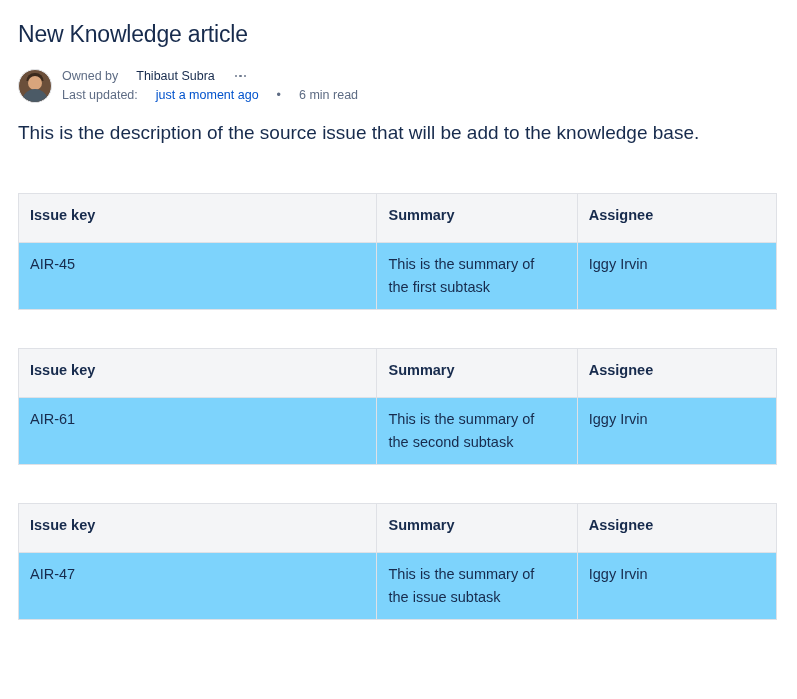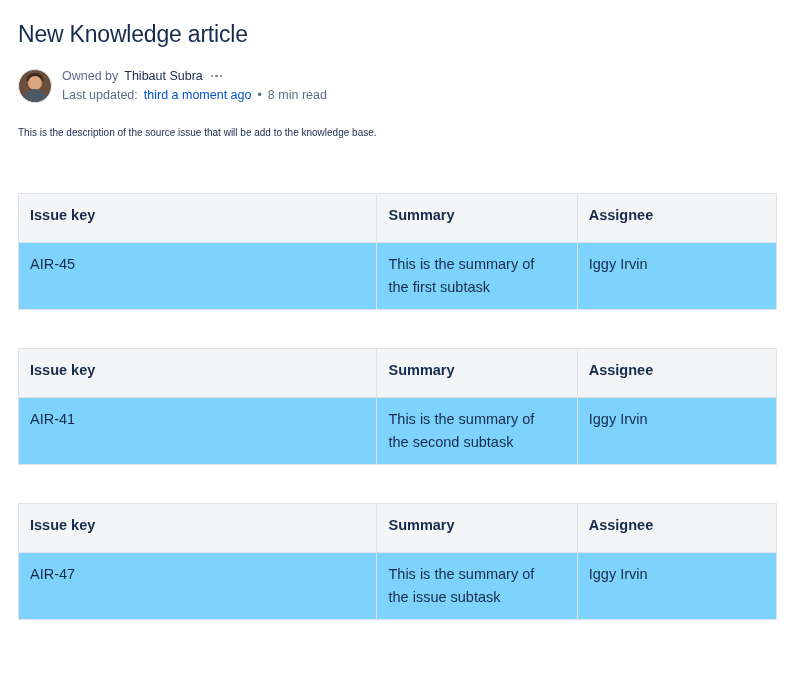--- a/index.html
+++ b/index.html
@@ -74,21 +74,21 @@
   }
   .byline-text {
     display: flex;
     flex-direction: column;
     justify-content: center;
     gap: 3px;
   }
   .byline-row {
     display: flex;
     align-items: center;
-    gap: 6px;
+    gap: 18px;
     font-size: 12.5px;
     line-height: 16px;
     color: #5e6c84;
   }
   .byline-row .owner-name {
     color: #172b4d;
   }
   .more-icon {
     display: inline-flex;
     align-items: center;
@@ -103,21 +103,21 @@
     background: #6b778c;
     display: block;
   }
   .byline-row .link {
     color: #0052cc;
   }
   .dot-sep {
     color: #5e6c84;
   }
   .description {
-    font-size: 10px;
+    font-size: 19px;
     line-height: 20px;
     color: #172b4d;
     margin: 0 0 22px 0;
   }
   .spacer {
     height: 28px;
   }
   table.kb-table {
     width: 759px;
     border-collapse: collapse;
@@ -165,23 +165,23 @@
         <span>Owned by</span>
         <span class="owner-name">Thibaut Subra</span>
         <span class="more-icon">
             <i></i>
             <i></i>
             <i></i>
           </span>
       </div>
       <div class="byline-row">
         <span>Last updated:</span>
-        <span class="link">third a moment ago</span>
+        <span class="link">just a moment ago</span>
         <span class="dot-sep">•</span>
-        <span>8 min read</span>
+        <span>6 min read</span>
       </div>
     </div>
   </div>
 
   <p class="description">This is the description of the source issue that will be add to the knowledge base.</p>
 
   <div class="spacer"></div>
 
   <table class="kb-table">
     <colgroup>
@@ -213,21 +213,21 @@
       </colgroup>
     <thead>
       <tr>
         <th>Issue key</th>
         <th>Summary</th>
         <th>Assignee</th>
       </tr>
     </thead>
     <tbody>
       <tr>
-        <td>AIR-41</td>
+        <td>AIR-61</td>
         <td>This is the summary of the second subtask</td>
         <td>Iggy Irvin</td>
       </tr>
     </tbody>
   </table>
 
   <table class="kb-table">
     <colgroup>
         <col class="col-key">
         <col class="col-sum">

